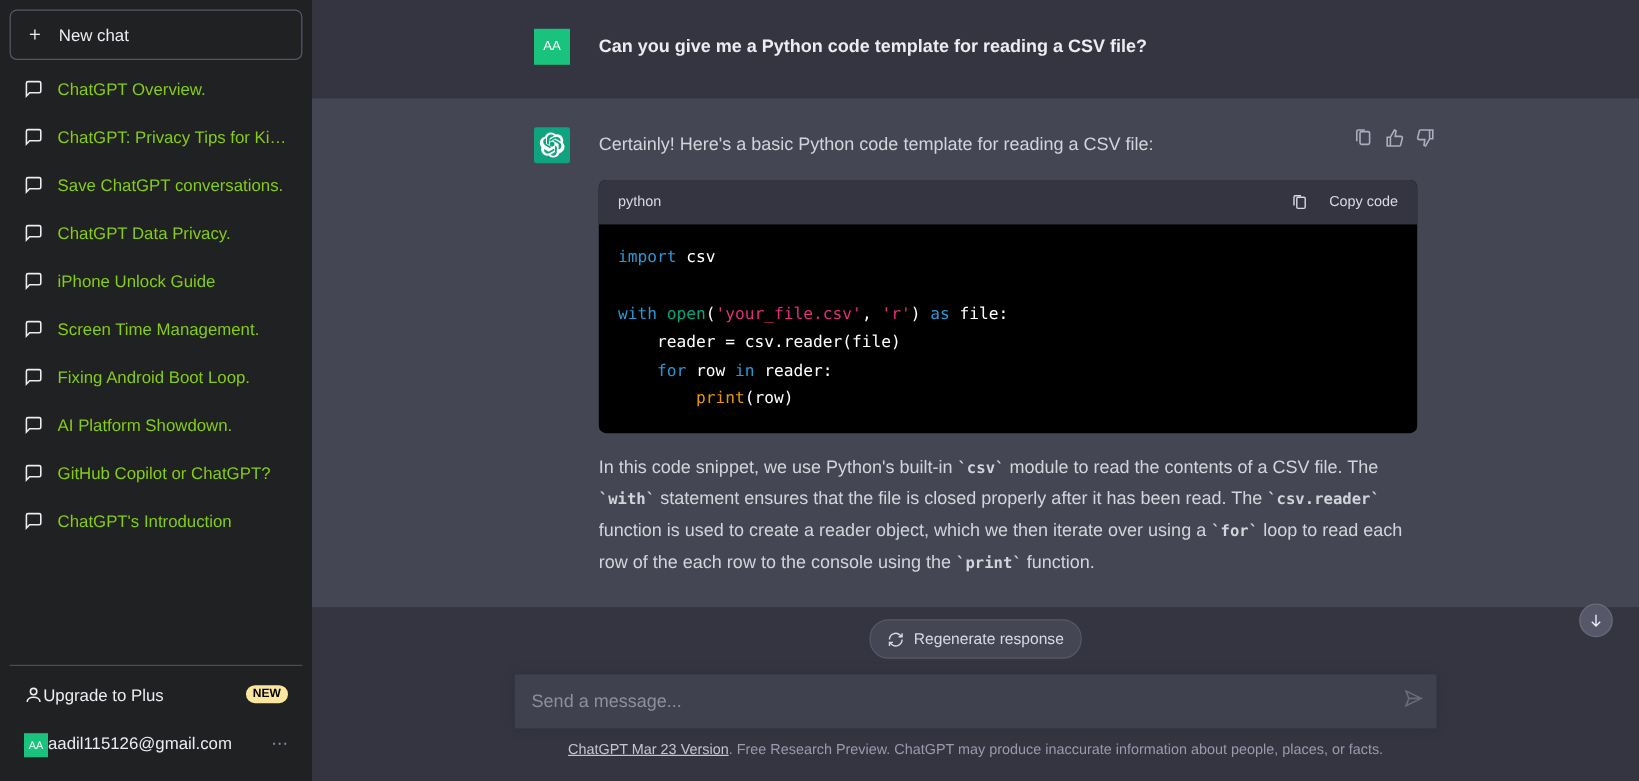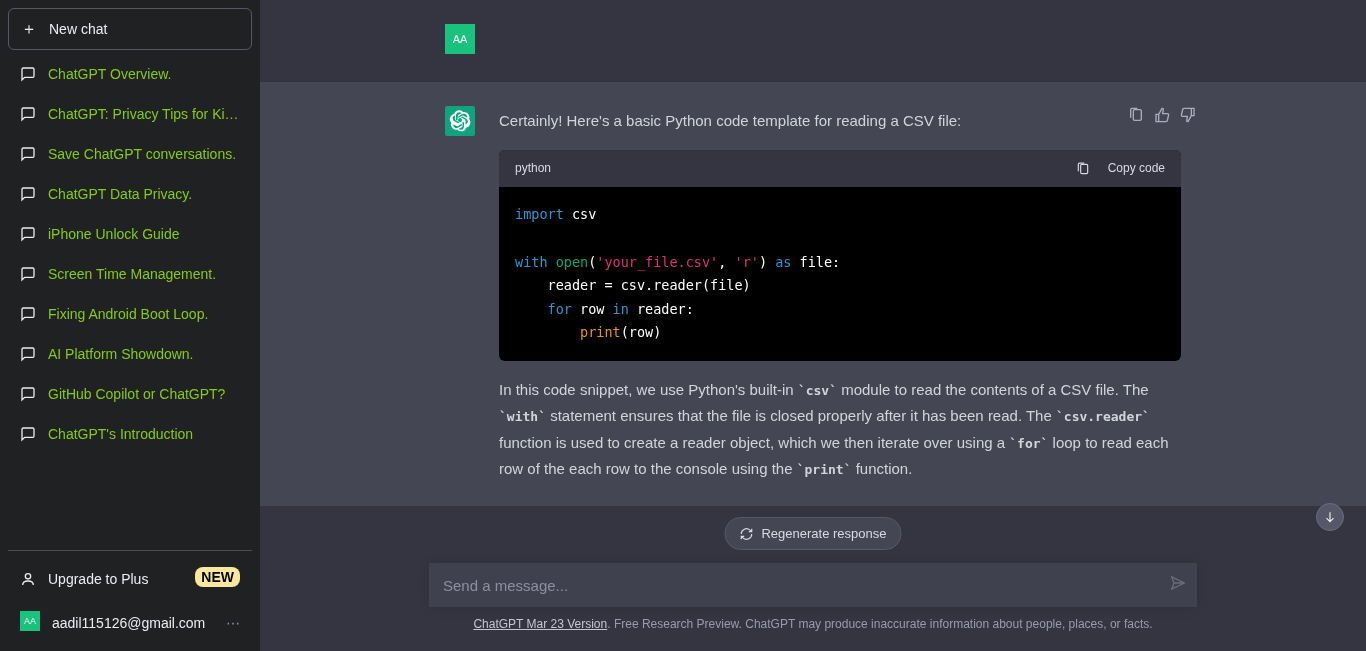--- a/index.html
+++ b/index.html
@@ -59,32 +59,31 @@
   .history-label {
     overflow: hidden; text-overflow: ellipsis; white-space: nowrap;
     position: relative;
   }
   .sidebar-footer {
     border-top: 1px solid #4d4d4f;
     padding-top: 4px;
   }
   .footer-item {
     display: flex;
-    align-items: flex-end;
-    gap: 12px;
+    align-items: flex-start;
     padding: 12px;
     font-size: 14px;
     color: #ececf1;
     cursor: pointer;
     border-radius: 6px;
   }
   .new-badge {
     background: #fae69e;
     color: #000;
-    font-size: 14px;
+    font-size: 10px;
     font-weight: 600;
     padding: 2px 6px;
     border-radius: 8px;
     margin-left: auto;
   }
   .avatar-sm {
     width: 20px; height: 20px; background: #19c37d; color: #fff;
     font-size: 9px; display: flex; align-items: center; justify-content: center;
     flex: none;
   }
@@ -347,20 +346,21 @@
     </div>
   </div>
 </aside>
 
 <main class="main">
   <div class="conversation">
 
     <div class="msg user">
       <div class="msg-inner">
         <div class="msg-avatar">AA</div>
+        <div class="msg-content">Can you give me a Python code template for reading a CSV file?</div>
       </div>
     </div>
 
     <div class="msg assistant">
       <div class="msg-inner">
         <div class="gpt-logo">
           <svg viewBox="0 0 41 41">
               <path d="M37.5 16.7c.9-2.7.6-5.6-.8-8.1-2.1-3.7-6.4-5.6-10.5-4.7C24.3 1.8 21.7.6 18.9.6c-4.3 0-8.1 2.7-9.4 6.8-2.8.6-5.2 2.3-6.6 4.8-2.1 3.7-1.7 8.3 1.2 11.5-.9 2.7-.6 5.6.8 8.1 2.1 3.7 6.4 5.6 10.5 4.7 1.8 2.1 4.5 3.2 7.2 3.2 4.3 0 8.1-2.7 9.4-6.8 2.8-.6 5.2-2.3 6.6-4.8 2.2-3.7 1.7-8.4-1.1-11.4zM22.7 37c-1.7 0-3.3-.6-4.6-1.7l6.6-3.8c.3-.2.5-.5.5-.9V21.2l2.8 1.6v7.7c0 3.6-2.4 6.5-5.3 6.5zM9.1 31.2c-.8-1.5-1.1-3.2-.9-4.8l6.6 3.8c.3.2.7.2 1.1 0l8.1-4.7v3.2l-6.7 3.9c-3.1 1.8-7.1.8-8.2-1.4zM7.3 13c.8-1.5 2.2-2.6 3.8-3.1v7.8c0 .4.2.7.5.9l8.1 4.7-2.8 1.6-6.7-3.9c-3.1-1.8-4.1-5.8-2.9-8zm23 5.3l-8.1-4.7 2.8-1.6 6.7 3.9c3.1 1.8 4.2 5.8 2.9 8-.8 1.5-2.2 2.6-3.8 3.1v-7.8c0-.4-.2-.7-.5-.9zm2.7-4.1l-6.6-3.8c-.3-.2-.7-.2-1.1 0l-8.1 4.7V12l6.7-3.9c3.1-1.8 7.1-.8 9.1 2.3.8 1.2 1.1 2.6 1 3.8h-1zm-17.5 5.7l-2.8-1.6v-7.7c0-3.6 3-6.6 6.6-6.6 1.7 0 3.3.6 4.6 1.7l-6.6 3.8c-.3.2-.5.5-.5.9l-1.3 9.5zm1.5-3.2l3.6-2.1 3.6 2.1v4.1l-3.6 2.1-3.6-2.1v-4.1z"></path>
             </svg>
         </div>

